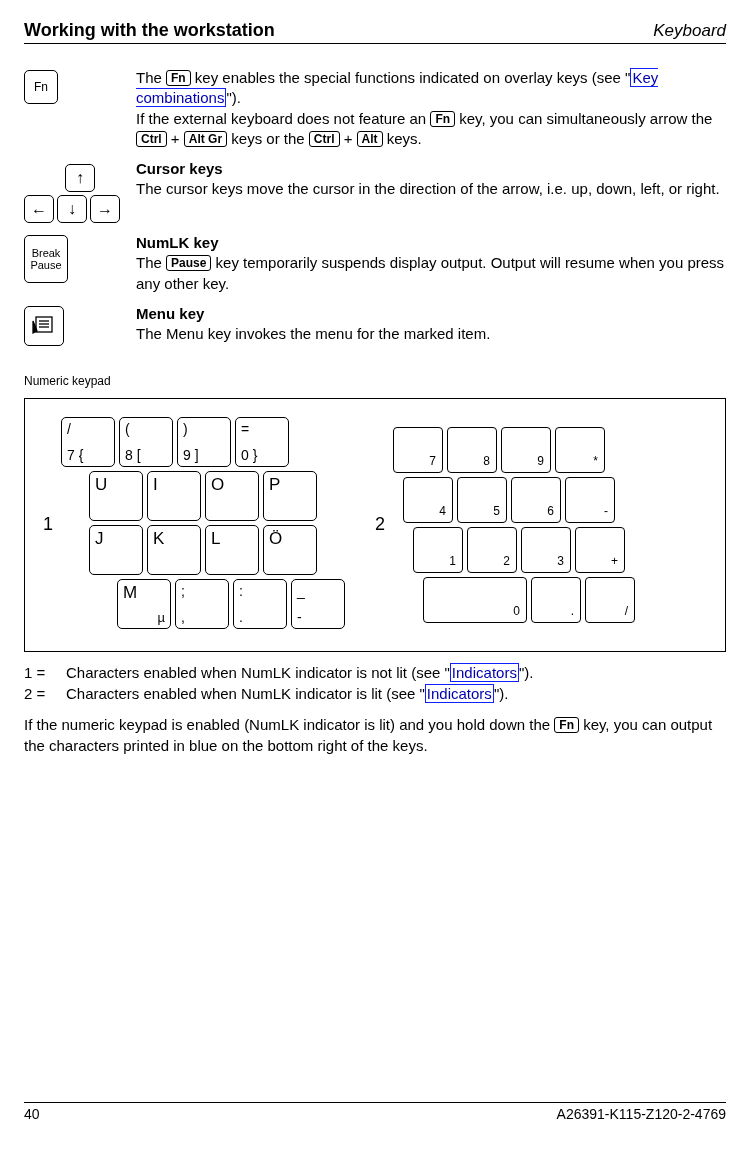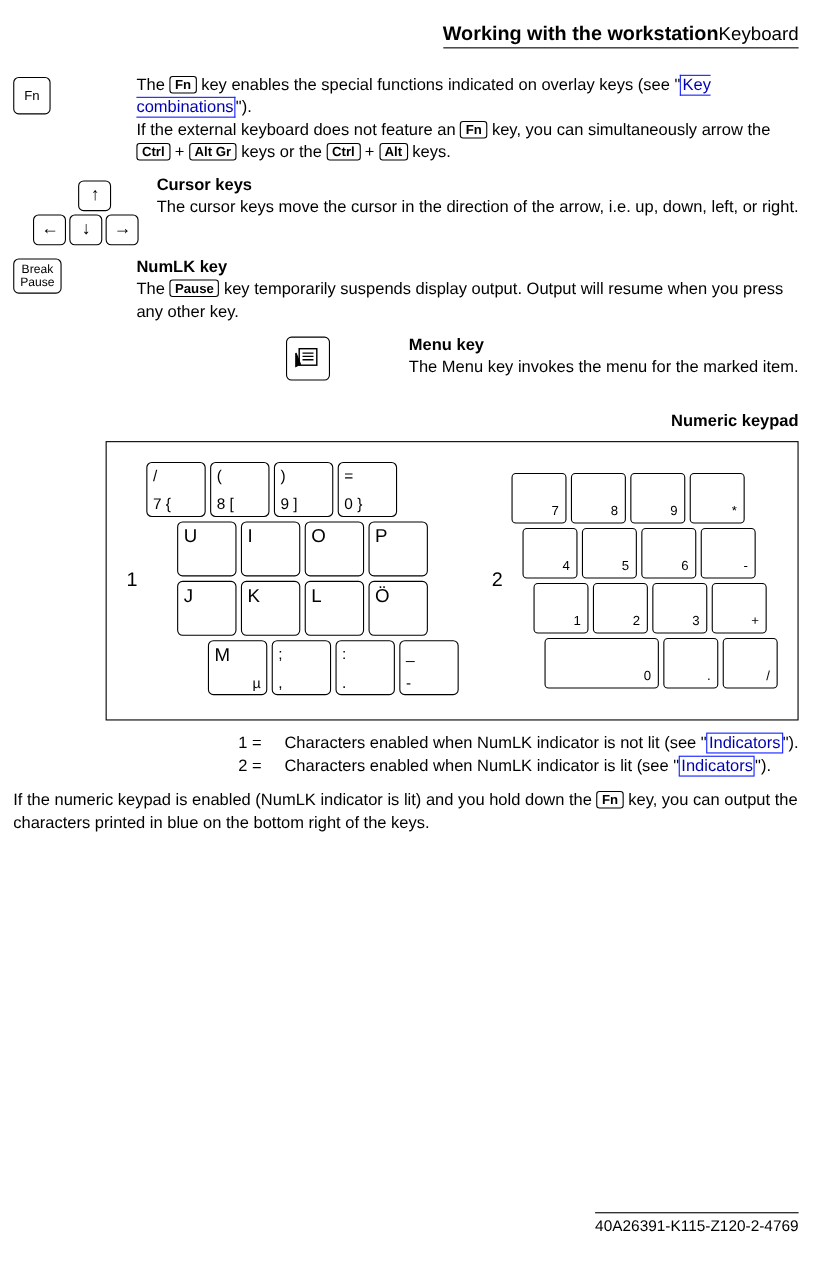--- a/index.html
+++ b/index.html
@@ -5,41 +5,41 @@
   body {
     font-family: Arial, Helvetica, sans-serif;
     font-size: 15px;
     color: #000;
     margin: 0;
     padding: 0;
     background: #fff;
     width: 750px;
   }
   .page {
-    padding: 20px 24px 8px 12px;
+    padding: 20px 24px 8px 24px;
     box-sizing: border-box;
     display: flex;
     flex-direction: column;
     min-height: 1130px;
-    align-items: flex-end;
   }
   .header-row {
     display: flex;
     justify-content: space-between;
     align-items: baseline;
     border-bottom: 1.5px solid #000;
     padding-bottom: 2px;
     margin-bottom: 24px;
   }
   .header-left {
     font-weight: bold;
     font-size: 18px;
   }
   .header-right {
     font-size: 17px;
+    font-style: italic;
   }
   .section {
     display: flex;
     margin-bottom: 10px;
   }
   .icon-col {
     width: 112px;
     flex: 0 0 112px;
     padding-top: 2px;
   }
@@ -77,42 +77,42 @@
     font-size: 12px;
     box-sizing: border-box;
   }
   .cursor-block .icon-key { width:30px; height:28px; }
   .cursor-block .row { display:flex; gap:3px; margin-top:3px; }
   .cursor-block .row-top { justify-content:center; }
   .pause-key {
     border: 1.5px solid #000;
     border-radius: 5px;
     width: 44px;
-    height: 32px;
+    height: 48px;
     font-size: 11px;
     display:flex;
     flex-direction:column;
     align-items:center;
     justify-content:center;
     line-height:1.1;
     box-sizing: border-box;
   }
   .start-svg, .menu-svg {
     border: 1.5px solid #000;
     border-radius: 5px;
     width: 40px;
     height: 40px;
     display:flex;
     align-items:center;
     justify-content:center;
     box-sizing: border-box;
   }
   h3.numeric {
-    font-size: 15px;
-    font-weight: bold;
+    font-size: 12px;
+    font-weight: normal;
     margin: 18px 0 10px 0;
   }
   .keypad-box {
     border: 1.5px solid #000;
     padding: 18px 18px 18px 18px;
     display:flex;
     align-items:center;
     gap: 30px;
   }
   .left-block {

